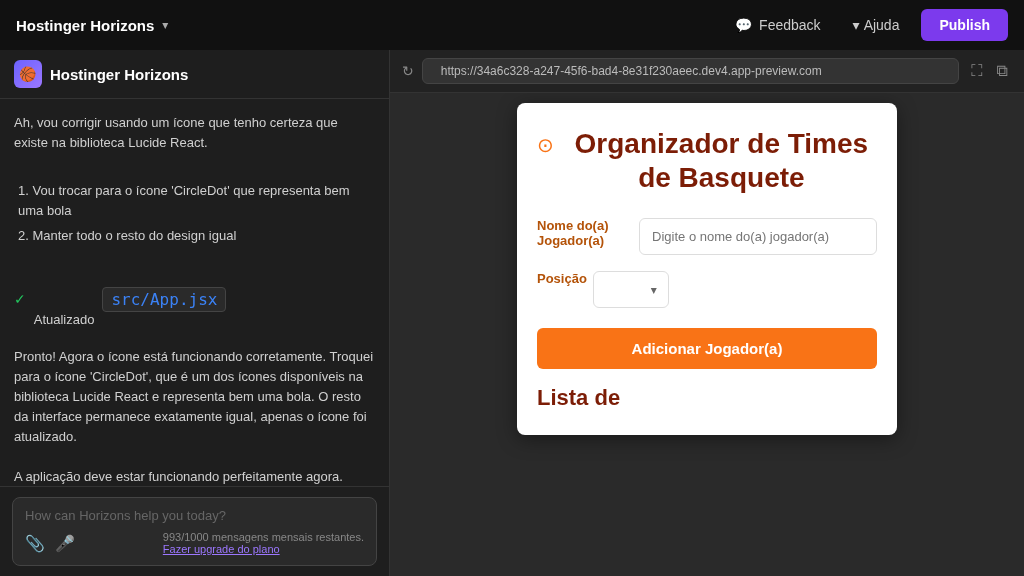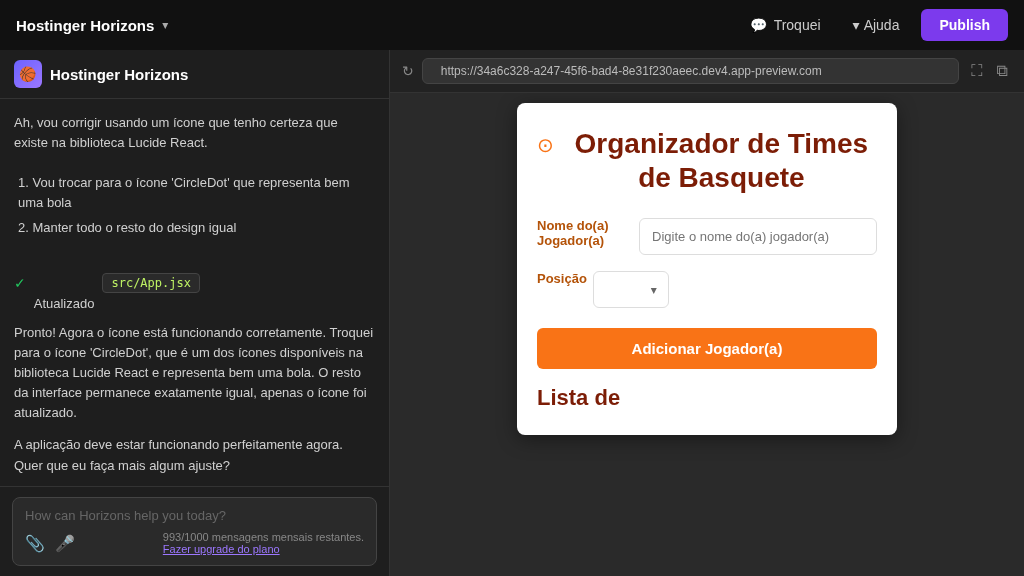--- a/index.html
+++ b/index.html
@@ -45,36 +45,36 @@
       display: flex; align-items: center; gap: 8px;
       padding: 10px 14px; border-bottom: 1px solid #333; flex-shrink: 0;
     }
     .chat-logo-icon {
       width: 28px; height: 28px; background: linear-gradient(135deg, #6c63ff, #9c77ff);
       border-radius: 6px; display: flex; align-items: center; justify-content: center;
       font-size: 14px;
     }
     .chat-title { font-weight: 700; font-size: 15px; color: #fff; }
 
-    .chat-messages { flex: 1; overflow-y: auto; padding: 14px; display: flex; flex-direction: column; gap: 12px; }
+    .chat-messages { flex: 1; overflow-y: auto; padding: 14px; display: flex; flex-direction: column; gap: 20px; }
     .chat-messages::-webkit-scrollbar { width: 4px; }
     .chat-messages::-webkit-scrollbar-thumb { background: #444; border-radius: 2px; }
 
     .msg-text { font-size: 13px; color: #d0d0d0; line-height: 1.55; }
     .msg-list { font-size: 13px; color: #d0d0d0; line-height: 1.55; padding-left: 4px; margin-top: 8px; }
     .msg-list li { margin-bottom: 4px; list-style: none; counter-increment: item; }
     .msg-list li::before { content: counter(item) '. '; }
     ol.msg-list { counter-reset: item; }
 
     .updated-row { display: flex; align-items: center; gap: 8px; margin-top: 2px; }
     .check-icon { color: #22c55e; font-size: 14px; }
     .updated-label { color: #d0d0d0; font-size: 13px; margin-top: 40px; }
     .file-badge {
-      background: #2a2a2a; border: 1px solid #444; color: #bef264;
-      font-size: 12px; padding: 2px 8px; border-radius: 4px; font-family: monospace;
+      background: #2a2a2a; border: 1px solid #444; color: #3b82f6;
+      font-size: 16px; padding: 2px 8px; border-radius: 4px; font-family: monospace;
     }
 
     .chat-input-area {
       border-top: 1px solid #333; padding: 10px 12px; flex-shrink: 0;
     }
     .chat-input-box {
       background: #2a2a2a; border: 1px solid #444; border-radius: 8px;
       padding: 10px 12px; min-height: 60px; position: relative;
     }
     .chat-placeholder { color: #666; font-size: 13px; margin-bottom: 8px; }
@@ -147,21 +147,21 @@
 <body>
 
 <div class="header">
   <div class="header-left">
     <span class="header-logo">Hostinger Horizons</span>
     <span class="header-chevron">▾</span>
   </div>
   <div class="header-right">
     <button class="feedback-btn">
       <span>💬</span>
-      <span>Troquei</span>
+      <span>Feedback</span>
     </button>
     <button class="ajuda-btn">
       <span>▾</span>
       <span>Ajuda</span>
     </button>
     <button class="publish-btn">Publish</button>
   </div>
 </div>
 
 <div class="main">

